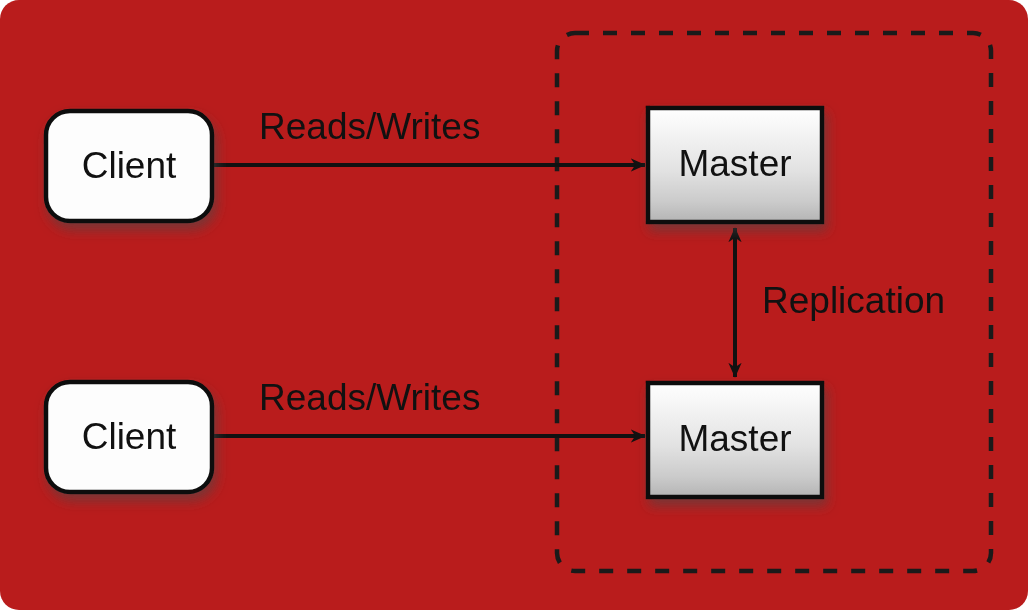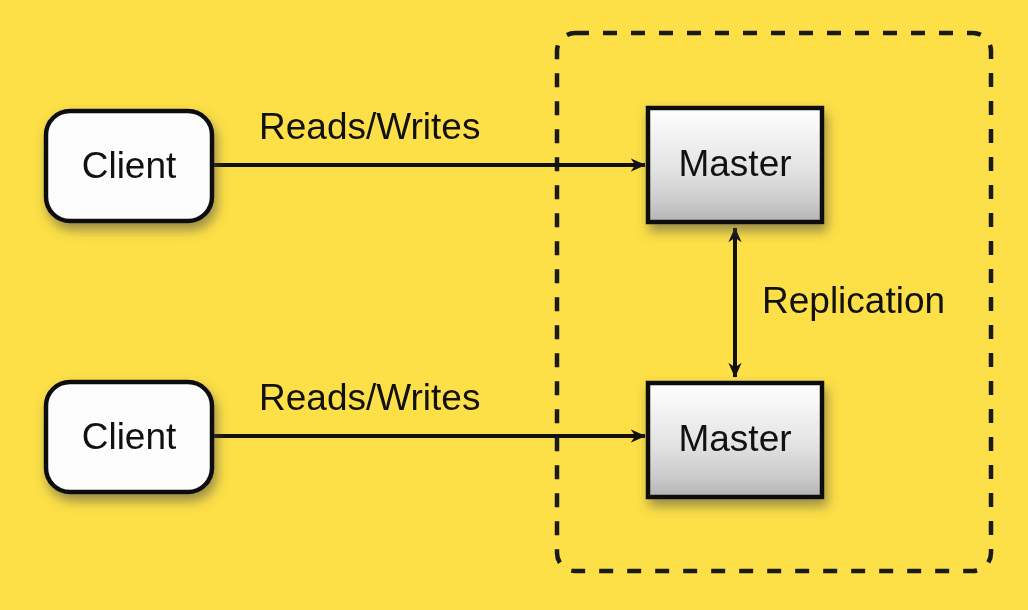--- a/index.html
+++ b/index.html
@@ -7,22 +7,23 @@
     padding: 0;
     background: #ffffff;
   }
   body {
     font-family: "Liberation Sans", "DejaVu Sans", sans-serif;
   }
   #canvas {
     position: relative;
     width: 1028px;
     height: 610px;
-    background: #fde047;
+    background: #b91c1c;
     overflow: hidden;
+    border-radius: 19px;
   }
   #diagram-svg {
     position: absolute;
     left: 0;
     top: 0;
     width: 1028px;
     height: 610px;
   }
   .node-label {
     font-family: "Liberation Sans", "DejaVu Sans", sans-serif;

